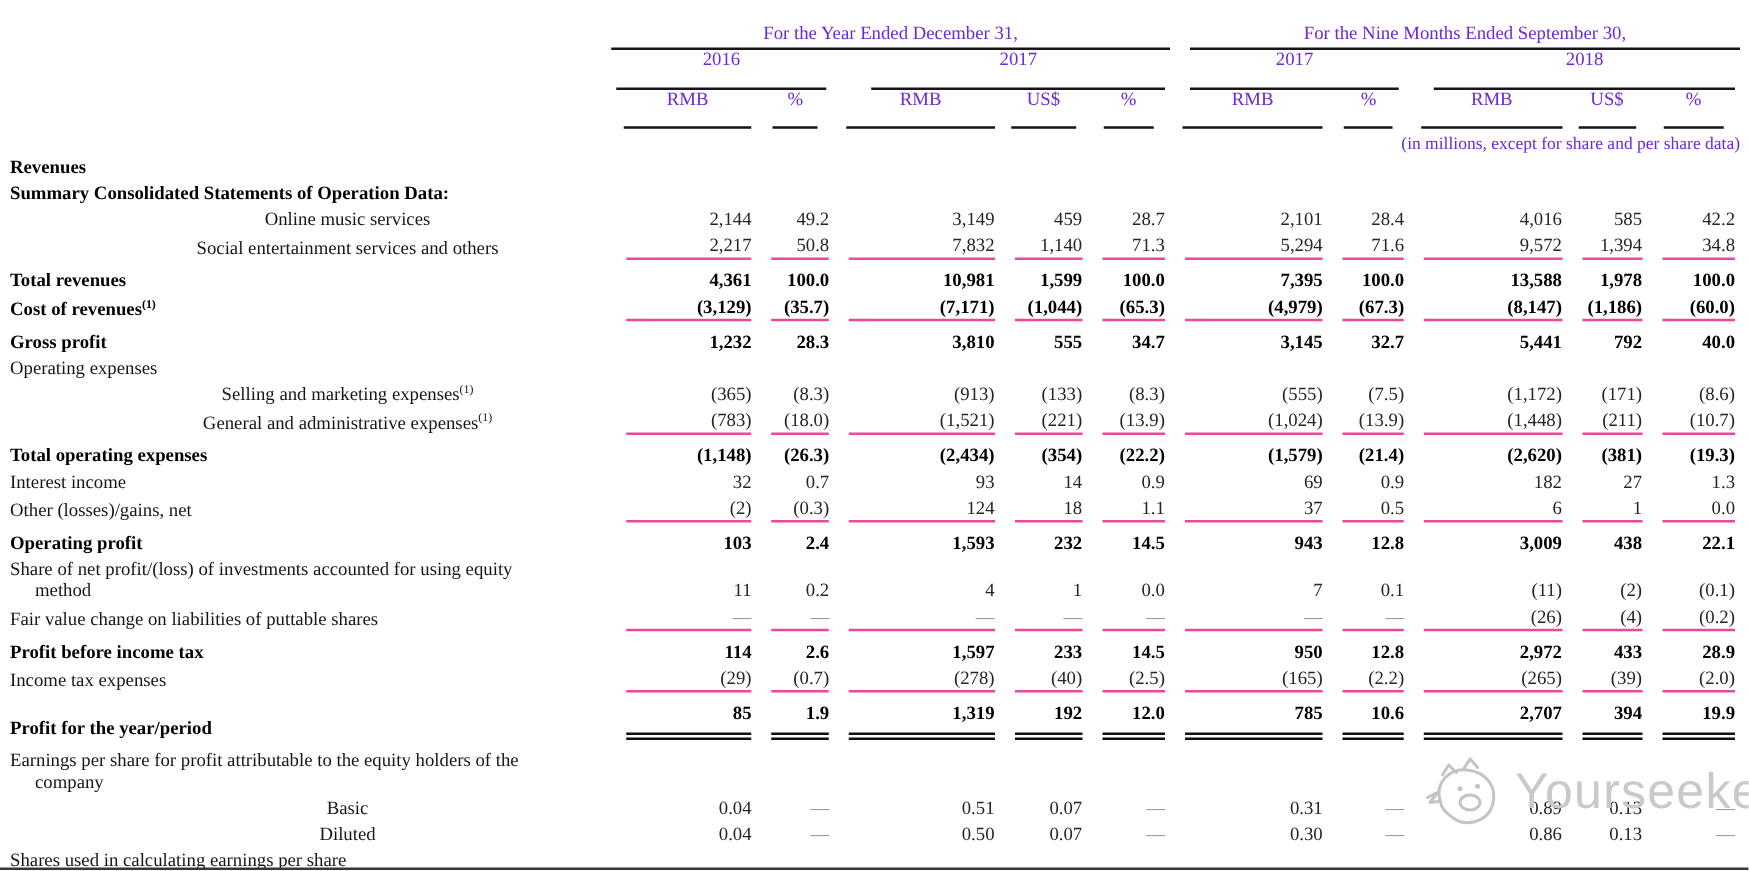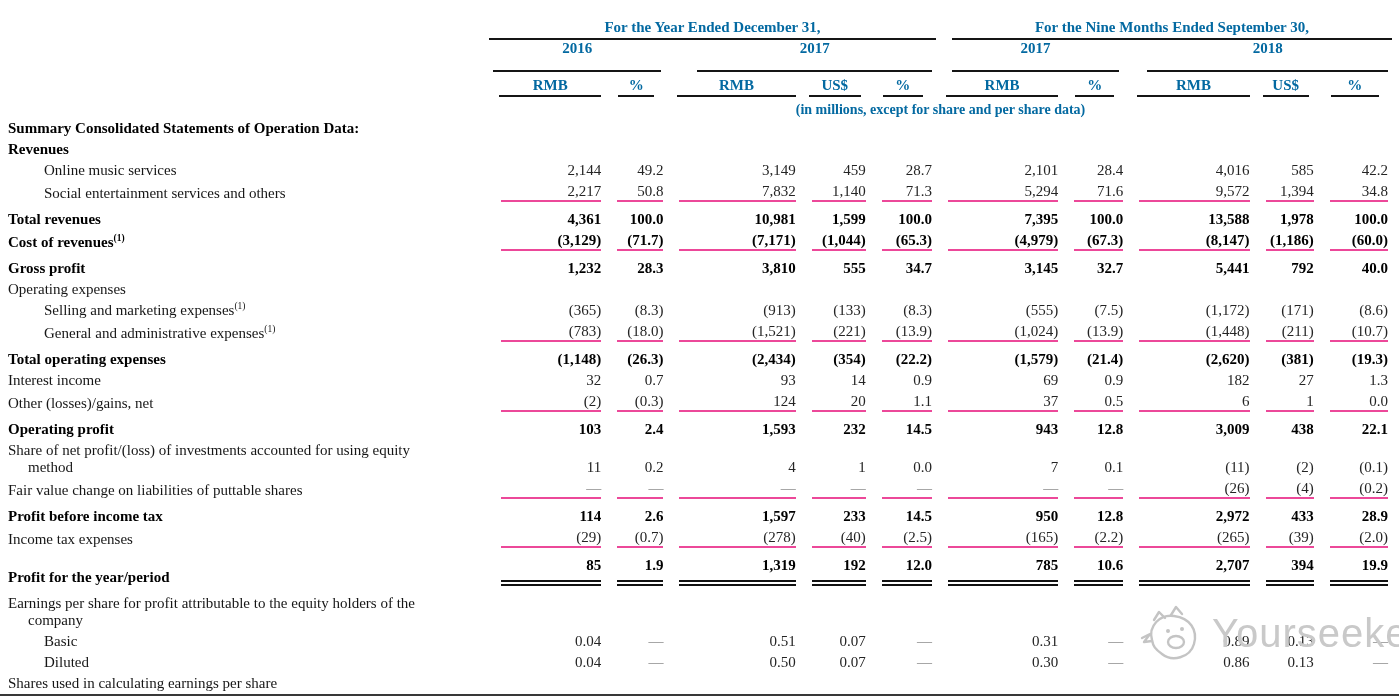--- a/index.html
+++ b/index.html
@@ -1,40 +1,40 @@
 <!DOCTYPE html>
 <html><head>
 <meta charset="utf-8">
 <style>
   html,body{margin:0;padding:0;background:#fff;}
   #page{position:relative;width:1399px;height:697px;background:#fff;overflow:hidden;
         font-family:"Liberation Serif",serif;color:#1a1a1a;}
   table{border-collapse:collapse;table-layout:fixed;width:1392px;margin-top:10px;}
   th,td{padding:0;font-size:15px;vertical-align:bottom;}
-  thead th{font-weight:bold;color:#0369a1;}
+  thead th{font-weight:normal;color:#6d28d9;}
   
   .grule{border-bottom:2px solid #151515;padding-bottom:2px;text-align:center;}
   .g2{margin-left:16px;}
   .r-grp th{height:30px;}
   .yrule{border-bottom:2px solid #151515;padding-bottom:13px;text-align:center;}
   .y1{margin:0 6px 0 4px;}
   .y2{margin:0 4px 0 30px;}
   .y3{margin:0 8px 0 16px;}
   .y4{margin:0 4px 0 20px;}
   .r-yr th{height:26px;}
-  .crule{border-bottom:2px solid #151515;padding-bottom:1px;text-align:center;}
+  .crule{border-bottom:2px solid #151515;padding-bottom:12px;text-align:center;}
   .cw{margin:0 4px 0 10px;}
   .cn{margin:0 13px;}
   .cm{margin:0 9px;}
   .r-cols th{height:25px;}
-  .r-units th{height:21px;text-align:center;font-size:14px;}
+  .r-units th{height:21px;text-align:right;font-size:14px;}
   
   tbody td{padding-top:2px;padding-bottom:2px;height:17px;line-height:17px;}
   td.lbl{text-align:left;padding-left:8px;color:#161616;}
-  td.lbl.ind{padding-left:44px;}
+  td.lbl.ind{padding-left:67px;text-align:center;}
   td.lbl .l2{display:block;padding-left:20px;}
   td.val{text-align:right;padding-left:12px;padding-right:4px;color:#242424;}
   td.val .u{border-bottom:2px solid #ec4899;padding-bottom:0;}
   td.val .u2{border-bottom:6px double #111;padding-bottom:6px;}
   tr.bold td{font-weight:bold;color:#000;}
   tr.sp td{padding-top:7px;}
   sup{font-size:9.5px;line-height:0;}
   .dash{color:#8a8a8a;}
   
   .watermark{position:absolute;left:1138px;top:600px;display:flex;align-items:center;
@@ -118,54 +118,54 @@
             <div class="crule cn">%</div>
           </th>
       </tr>
       <tr class="r-units">
         <th></th>
         <th colspan="10">(in millions, except for share and per share data)</th>
       </tr>
     </thead>
     <tbody id="tbody">
         <tr class="bold ">
+          <td class="lbl"><span>Revenues</span></td>
+          <td class="val">
+            <div><span></span></div>
+          </td>
+          <td class="val">
+            <div><span></span></div>
+          </td>
+          <td class="val">
+            <div><span></span></div>
+          </td>
+          <td class="val">
+            <div><span></span></div>
+          </td>
+          <td class="val">
+            <div><span></span></div>
+          </td>
+          <td class="val">
+            <div><span></span></div>
+          </td>
+          <td class="val">
+            <div><span></span></div>
+          </td>
+          <td class="val">
+            <div><span></span></div>
+          </td>
+          <td class="val">
+            <div><span></span></div>
+          </td>
+          <td class="val">
+            <div><span></span></div>
+          </td>
+        </tr>
+        <tr class="bold ">
           <td class="lbl"><span>Summary Consolidated Statements of Operation Data:</span></td>
-          <td class="val">
-            <div><span></span></div>
-          </td>
-          <td class="val">
-            <div><span></span></div>
-          </td>
-          <td class="val">
-            <div><span></span></div>
-          </td>
-          <td class="val">
-            <div><span></span></div>
-          </td>
-          <td class="val">
-            <div><span></span></div>
-          </td>
-          <td class="val">
-            <div><span></span></div>
-          </td>
-          <td class="val">
-            <div><span></span></div>
-          </td>
-          <td class="val">
-            <div><span></span></div>
-          </td>
-          <td class="val">
-            <div><span></span></div>
-          </td>
-          <td class="val">
-            <div><span></span></div>
-          </td>
-        </tr>
-        <tr class="bold ">
-          <td class="lbl"><span>Revenues</span></td>
           <td class="val">
             <div><span></span></div>
           </td>
           <td class="val">
             <div><span></span></div>
           </td>
           <td class="val">
             <div><span></span></div>
           </td>
           <td class="val">
@@ -288,21 +288,21 @@
           <td class="val">
             <div><span>100.0</span></div>
           </td>
         </tr>
         <tr class="bold ">
           <td class="lbl"><span>Cost of revenues</span><sup>(1)</sup></td>
           <td class="val">
             <div class="u"><span>(3,129)</span></div>
           </td>
           <td class="val">
-            <div class="u"><span>(71.7)</span></div>
+            <div class="u"><span>(35.7)</span></div>
           </td>
           <td class="val">
             <div class="u"><span>(7,171)</span></div>
           </td>
           <td class="val">
             <div class="u"><span>(1,044)</span></div>
           </td>
           <td class="val">
             <div class="u"><span>(65.3)</span></div>
           </td>
@@ -525,21 +525,21 @@
           <td class="val">
             <div class="u"><span>(2)</span></div>
           </td>
           <td class="val">
             <div class="u"><span>(0.3)</span></div>
           </td>
           <td class="val">
             <div class="u"><span>124</span></div>
           </td>
           <td class="val">
-            <div class="u"><span>20</span></div>
+            <div class="u"><span>18</span></div>
           </td>
           <td class="val">
             <div class="u"><span>1.1</span></div>
           </td>
           <td class="val">
             <div class="u"><span>37</span></div>
           </td>
           <td class="val">
             <div class="u"><span>0.5</span></div>
           </td>

